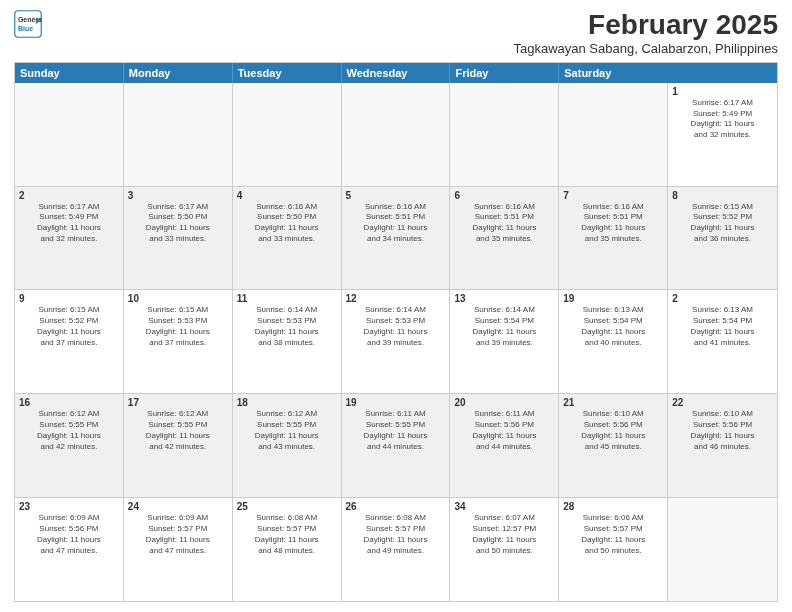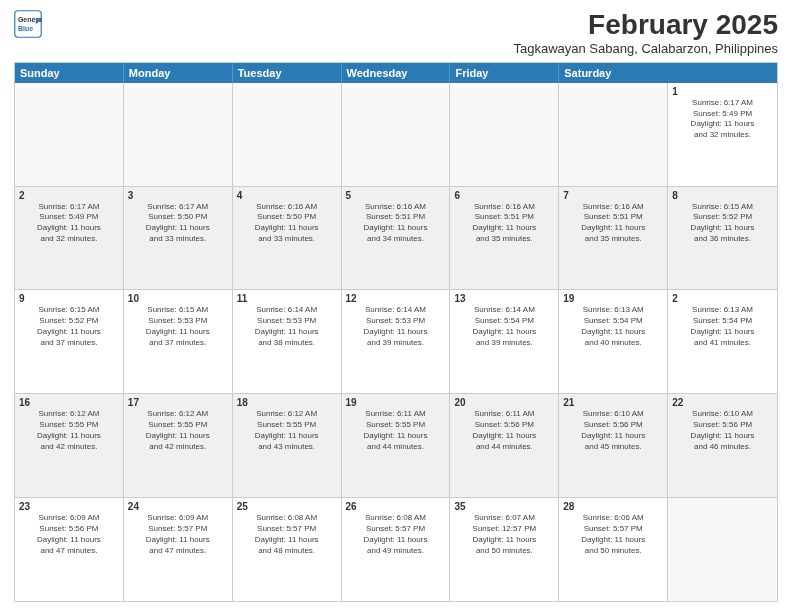--- a/index.html
+++ b/index.html
@@ -332,21 +332,21 @@
 and 48 minutes.</div>
           </div>
           <div class="cal-cell">
             <span class="day-num">26</span>
             <div class="day-info" style="white-space: pre-line;">Sunrise: 6:08 AM
 Sunset: 5:57 PM
 Daylight: 11 hours
 and 49 minutes.</div>
           </div>
           <div class="cal-cell">
-            <span class="day-num">35</span>
+            <span class="day-num">34</span>
             <div class="day-info" style="white-space: pre-line;">Sunrise: 6:07 AM
 Sunset: 12:57 PM
 Daylight: 11 hours
 and 50 minutes.</div>
           </div>
           <div class="cal-cell">
             <span class="day-num">28</span>
             <div class="day-info" style="white-space: pre-line;">Sunrise: 6:06 AM
 Sunset: 5:57 PM
 Daylight: 11 hours

